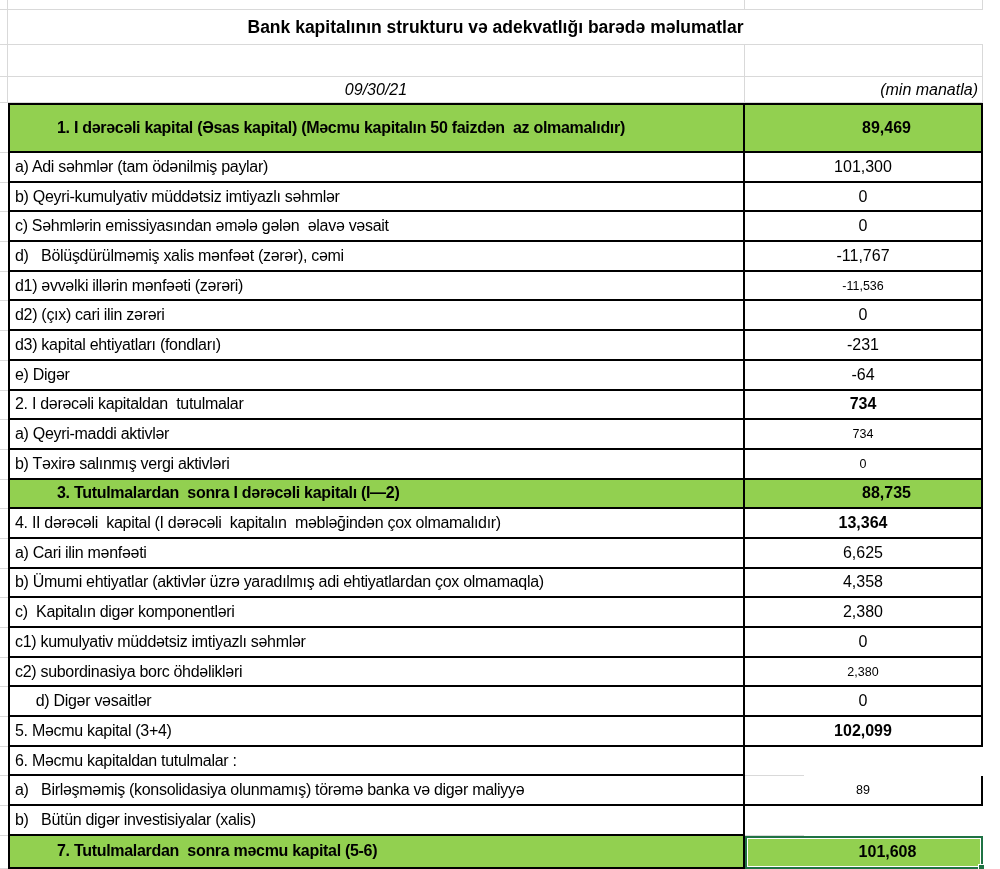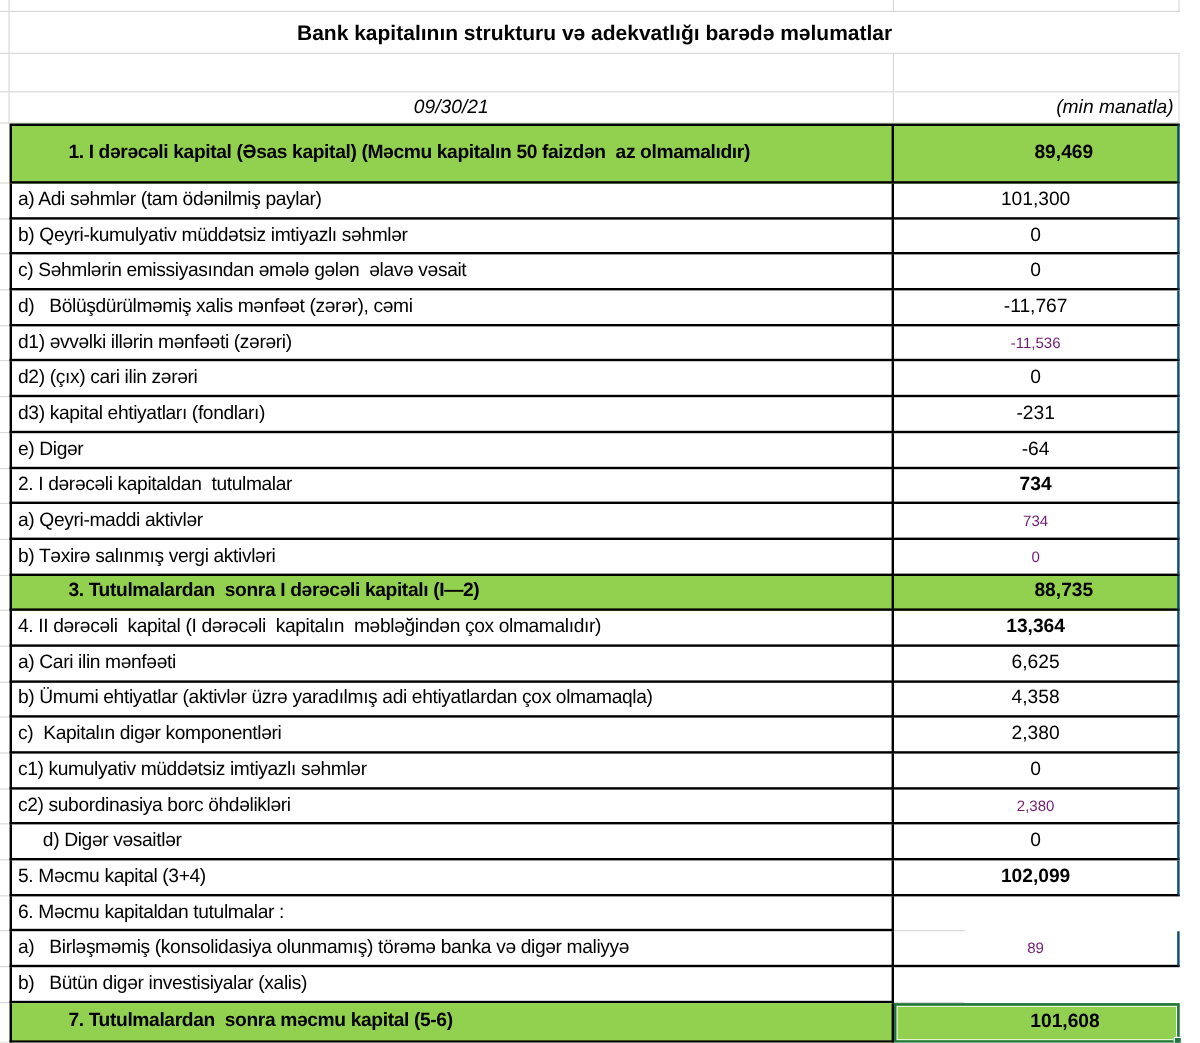--- a/index.html
+++ b/index.html
@@ -12,36 +12,36 @@
   .c0{width:8px;flex:0 0 8px;box-sizing:border-box;}
   .c1{width:737px;flex:0 0 737px;box-sizing:border-box;display:flex;align-items:center;}
   .c2{width:238px;flex:0 0 238px;box-sizing:border-box;display:flex;align-items:center;justify-content:center;}
   .c3{flex:1 1 auto;box-sizing:border-box;}
   
   .g .c0,.g .c1,.g .c2,.g .c3{border-bottom:1px solid #d9d9d9;}
   .g .c0,.g .c1,.g .c2{border-right:1px solid #d9d9d9;}
   
   .t .c0,.t .c3{border-bottom:1px solid #d9d9d9;}
   .t .c1{border-left:2px solid #000;border-right:2px solid #000;border-bottom:2px solid #000;}
-  .t .c2{border-right:2px solid #0c4a6e;border-bottom:2px solid #000;}
+  .t .c2{border-right:2px solid #000000;border-bottom:2px solid #000;}
   .t-first .c1,.t-first .c2{border-top:2px solid #000;}
   
   .h-spacer{height:10px;}
   .h-title{height:35px;}
   .h-empty{height:32px;}
   .h-head{height:26px;}
   .h-green1{height:50px;}
   .r{height:29.7px;}
   .h-last{height:33px;}
   
   .label{padding-left:5px;font-size:16px;letter-spacing:-0.3px;white-space:pre;overflow:hidden;}
   .bold .label{font-weight:normal;}
   .value{font-size:16px;}
   .v-bold{font-weight:bold;}
-  .v-small{font-size:12.5px;color:#701a75;}
+  .v-small{font-size:12.5px;color:#000000;}
   .green .c1,.green .c2{background:#92D050;padding-left:47px;}
   .green .label,.green .value{font-weight:bold;}
   .title-cell{justify-content:center;font-weight:bold;font-size:17.5px;}
   .head-date{justify-content:center;font-style:italic;font-size:16px;}
   .head-unit{justify-content:flex-end;font-style:italic;font-size:16px;padding-right:4px;}
   
   .sel{position:relative;border:2px solid #1F7244 !important;box-shadow:inset 0 0 0 1px #fff;}
   .fill-handle{
     position:absolute;right:-4px;bottom:-4px;width:7px;height:7px;
     background:#1F7244;border:1px solid #fff;box-sizing:border-box;

